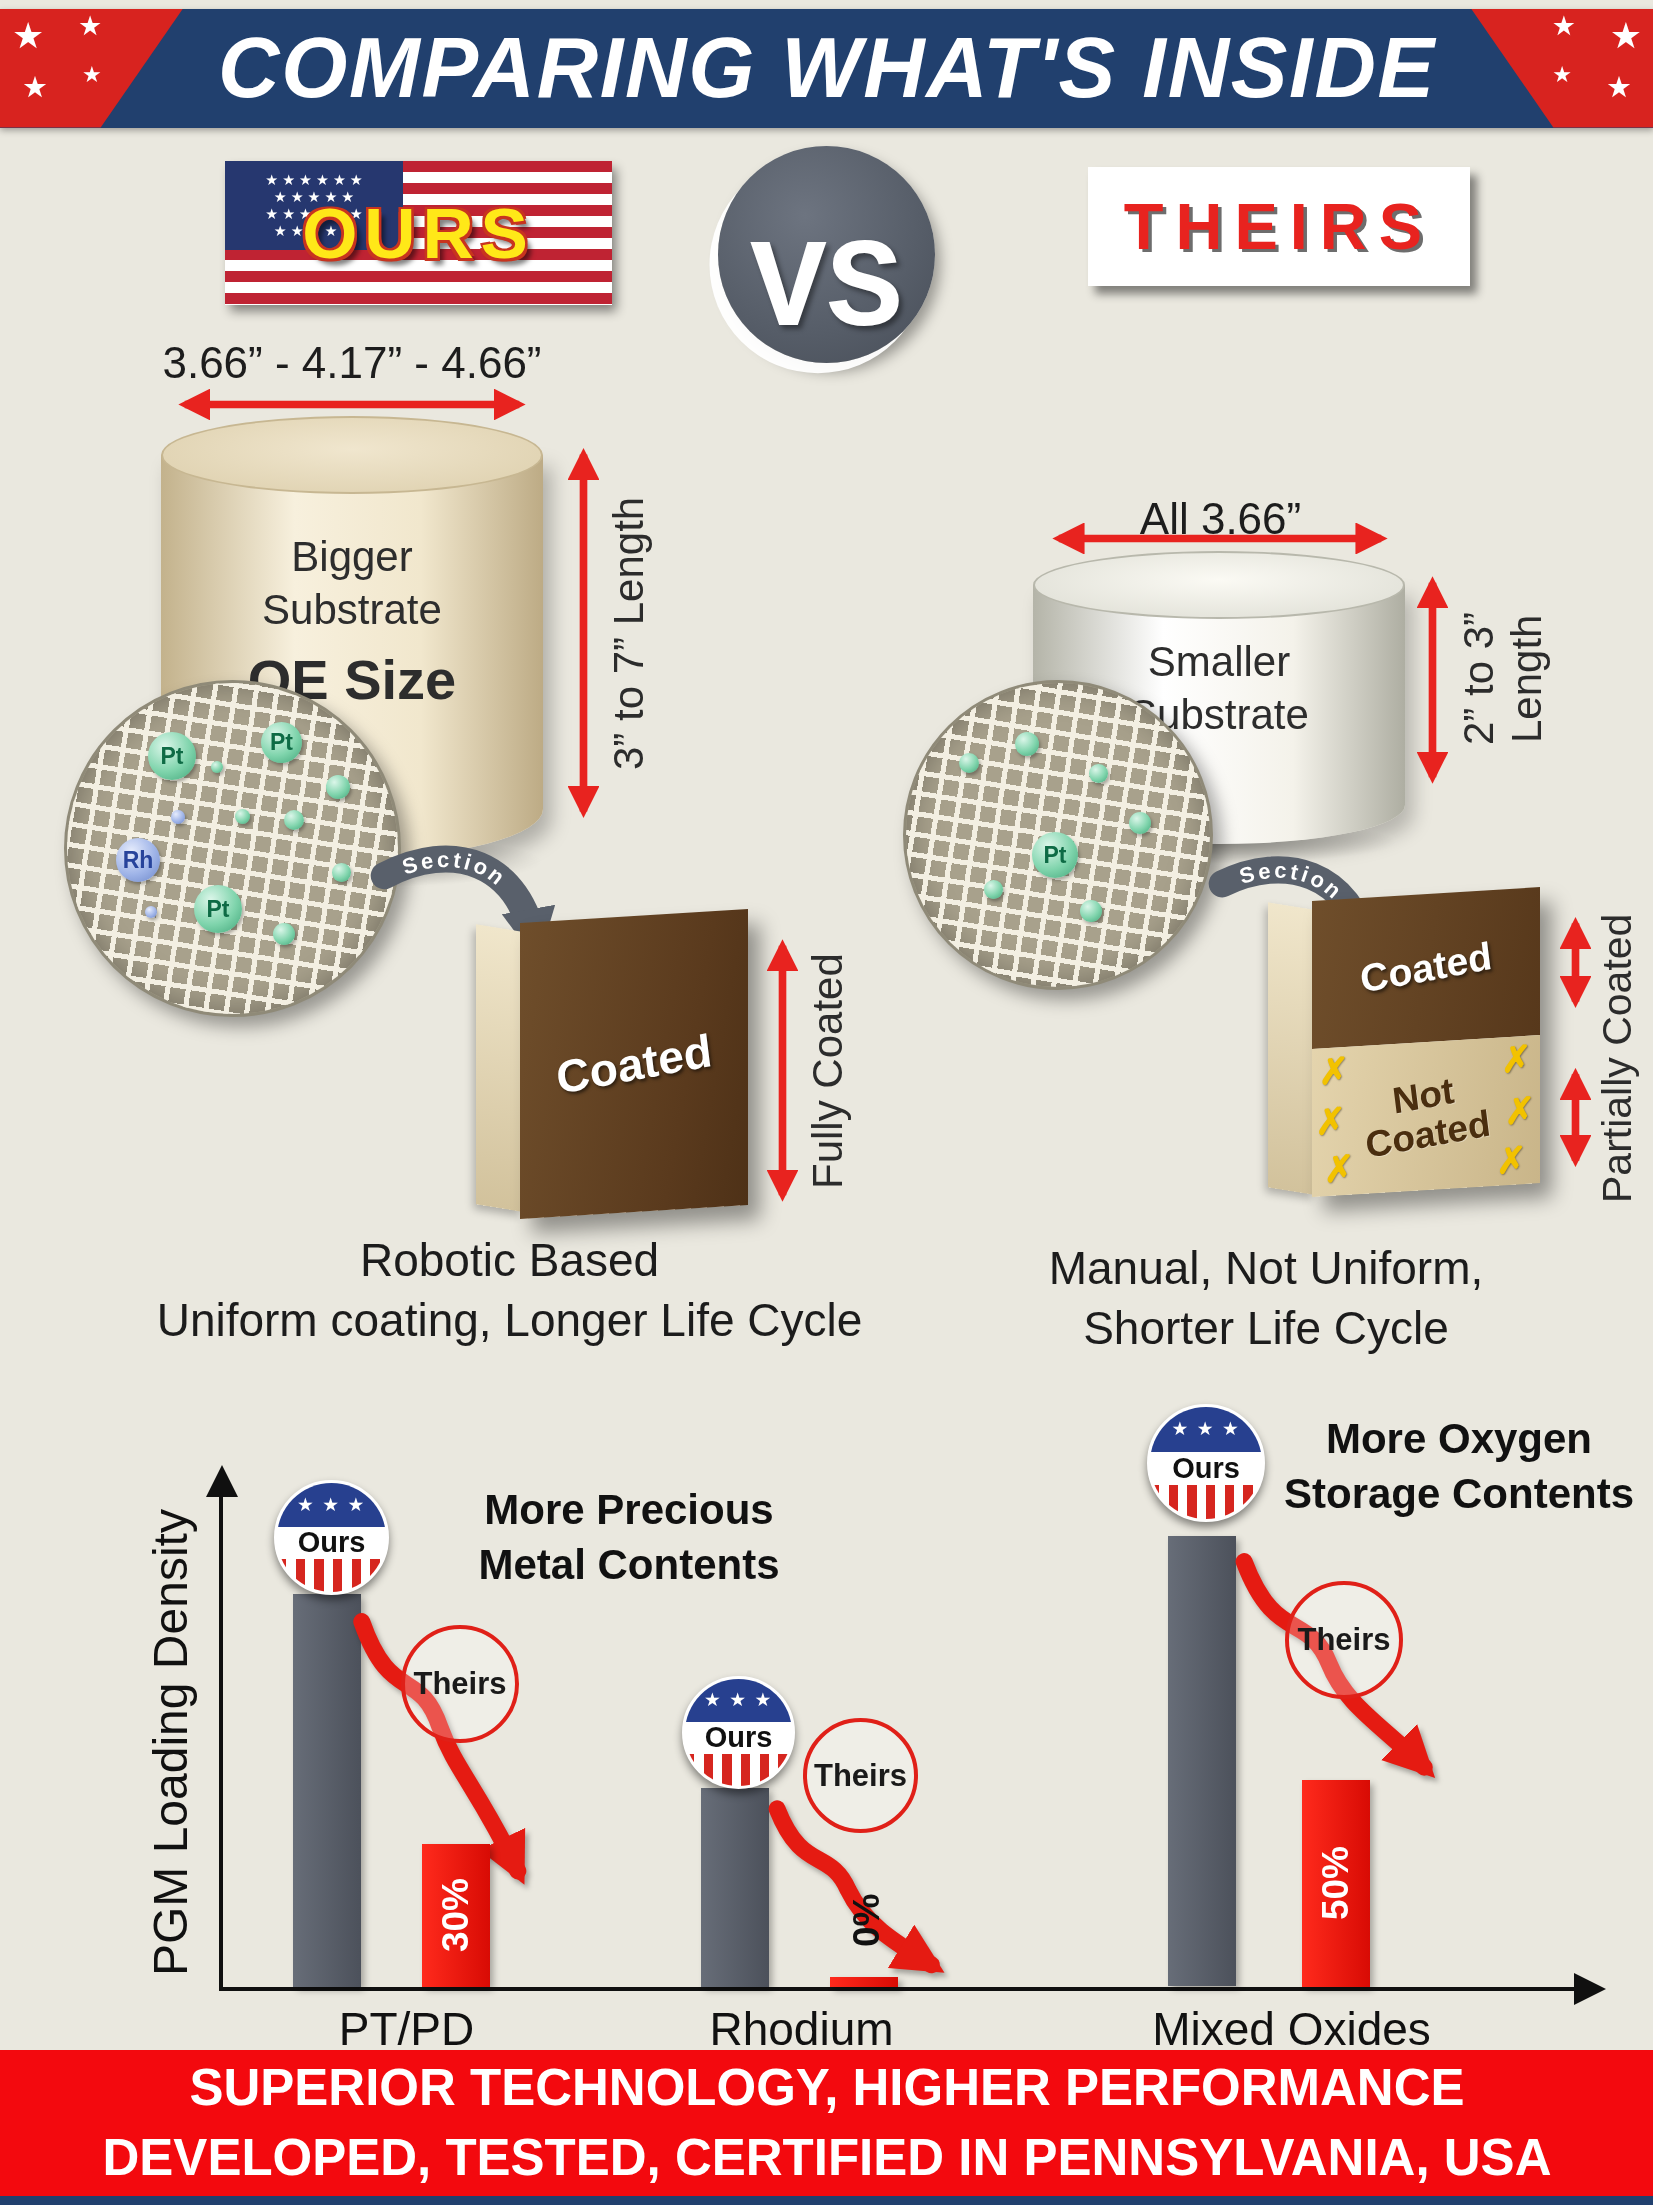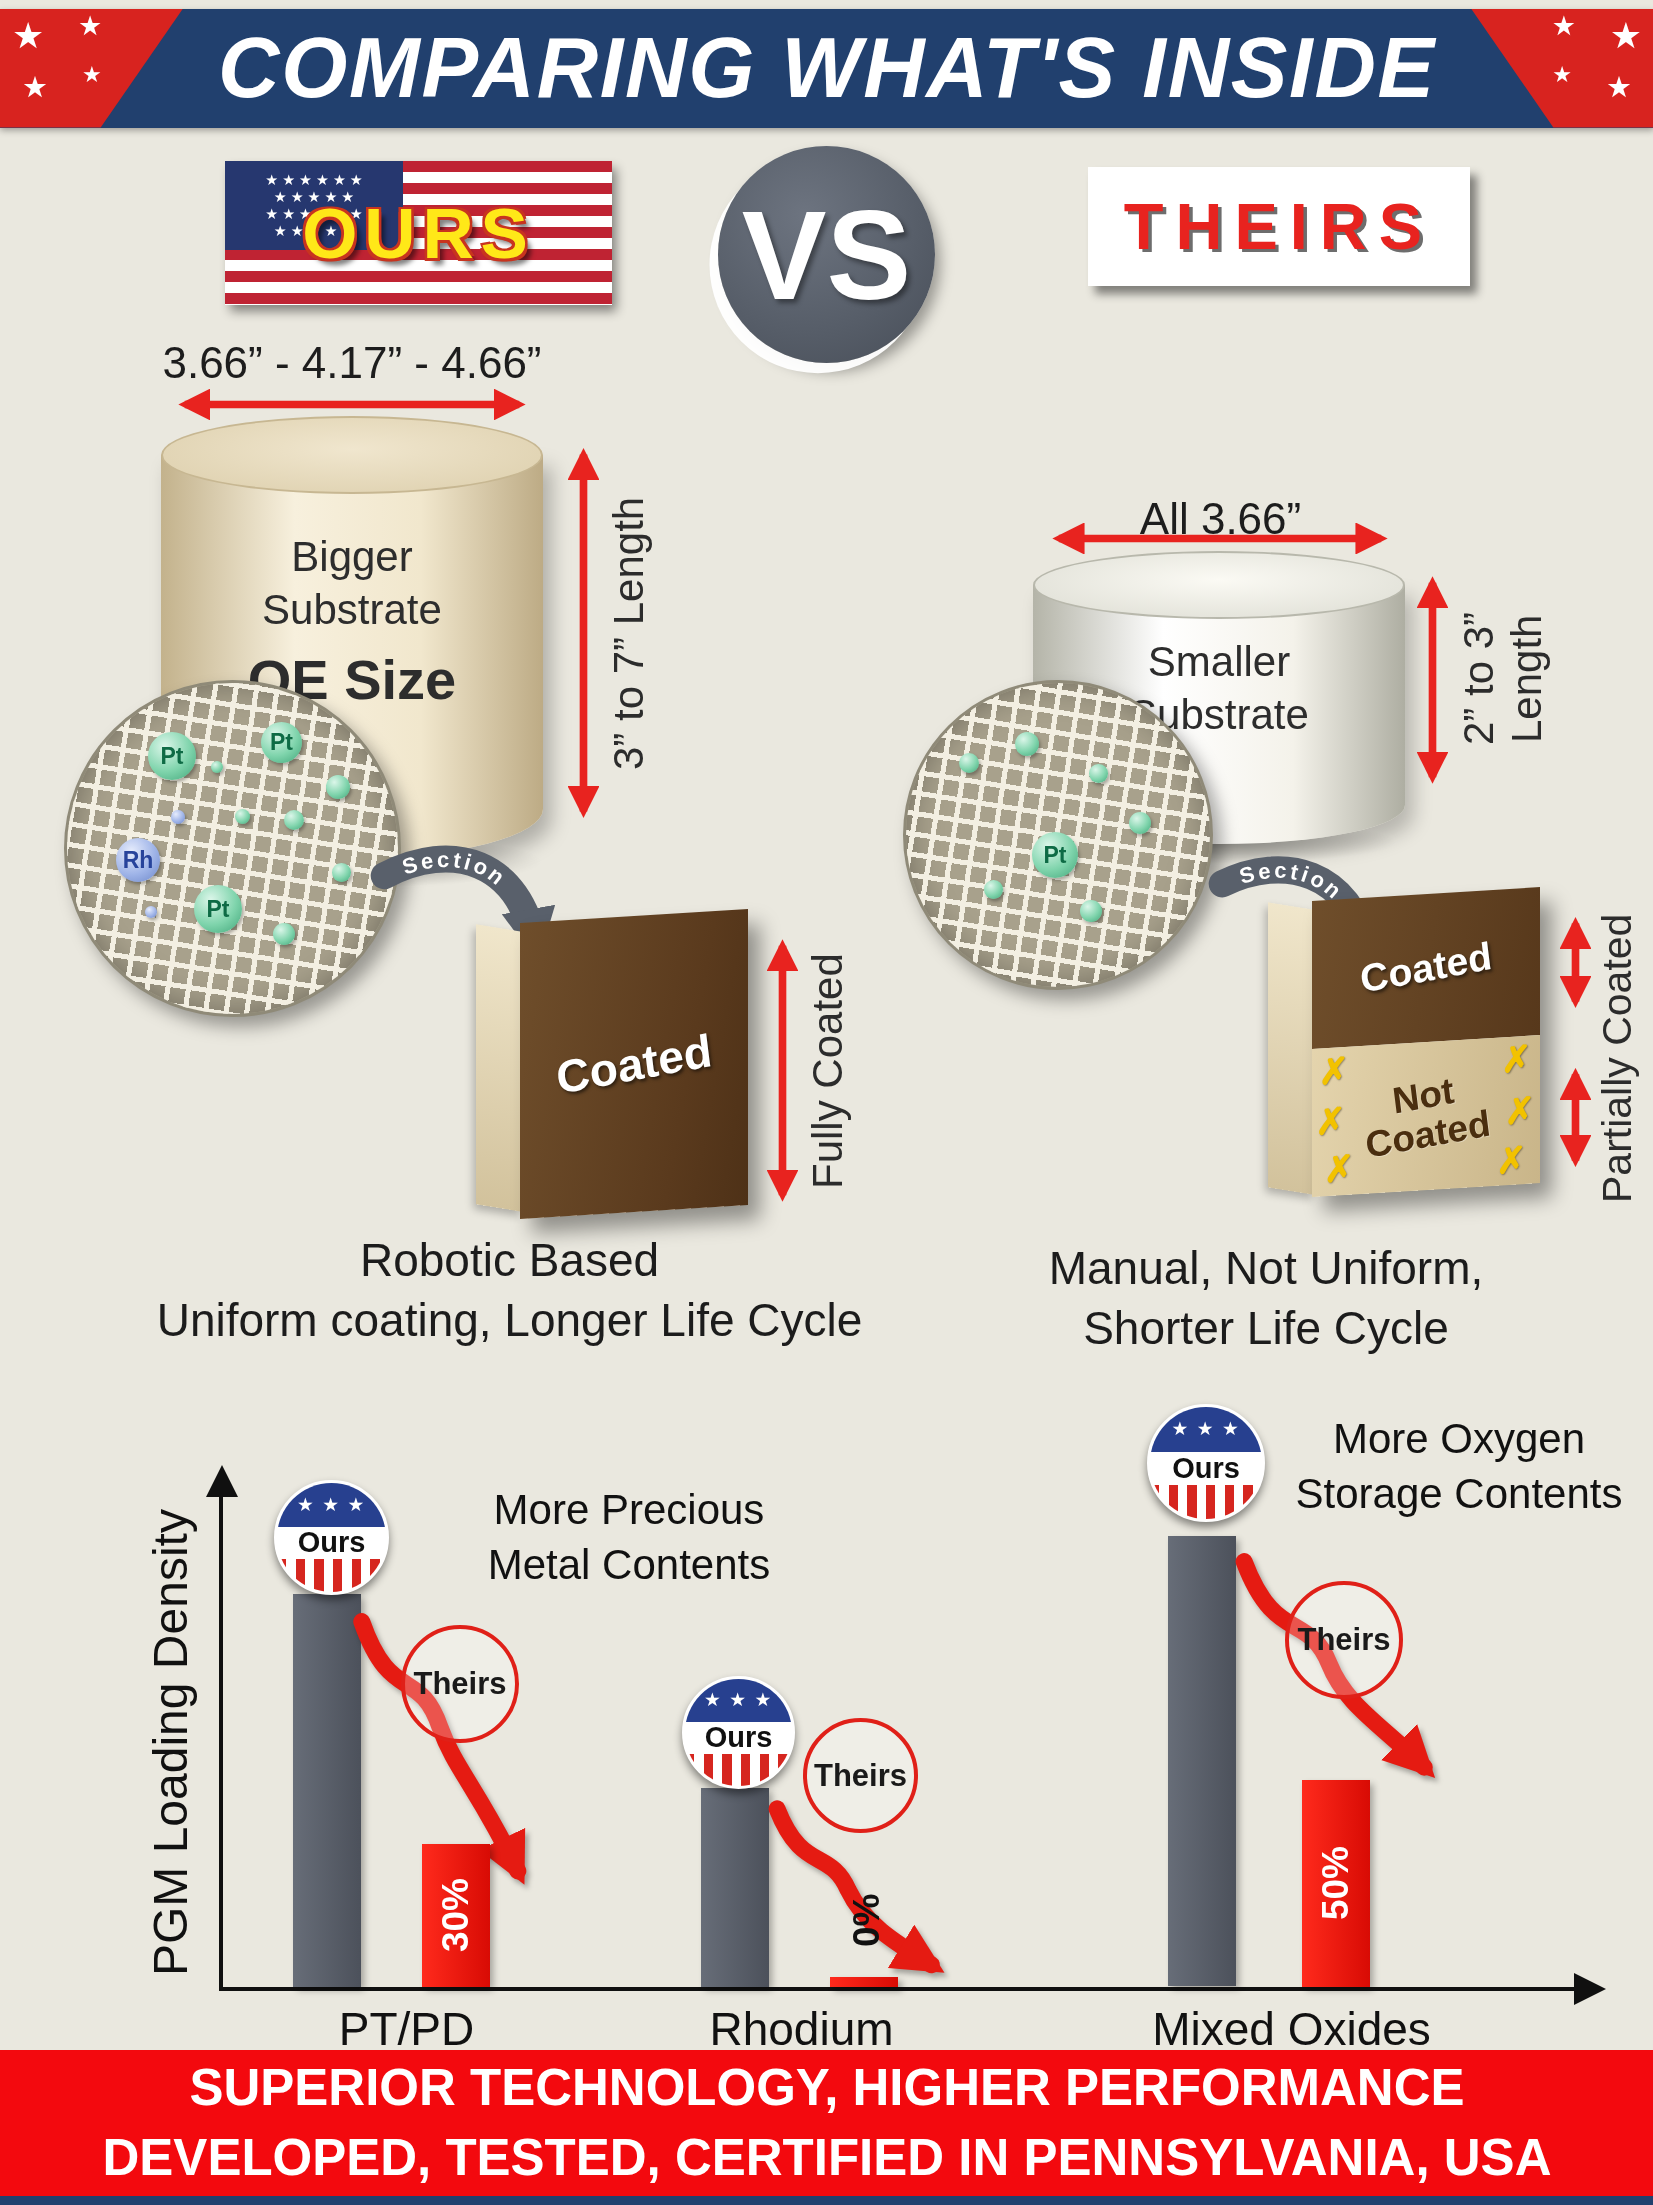--- a/index.html
+++ b/index.html
@@ -23,21 +23,21 @@
           box-shadow:5.1px 6.8px 10.2px rgba(0,0,0,.45);}
   .canton{position:absolute;left:0;top:0;width:46%;height:62%;background:#26376f;color:#fff;
           font-size:14.4px;line-height:17px;display:flex;align-items:center;justify-content:center;
           white-space:pre-line;text-align:center;overflow:hidden;}
   .ours-word{position:absolute;left:0;top:0;width:100%;height:100%;display:flex;align-items:center;justify-content:center;
           font-size:71px;font-weight:800;letter-spacing:6.8px;color:#ffe818;
           text-shadow:-2.5px -2.5px 0 #c8341f,2.5px -2.5px 0 #c8341f,-2.5px 2.5px 0 #c8341f,2.5px 2.5px 0 #c8341f,6px 6.8px 5.1px rgba(0,0,0,.5);}
   .vs-circle{position:absolute;left:718px;top:146px;width:217px;height:217px;border-radius:50%;
           background:radial-gradient(circle at 40% 32%,#6d7480,#565d68 60%,#474d57);
           box-shadow:-8.5px 10.2px 0 rgba(255,255,255,.95),5.1px 8.5px 13.6px rgba(0,0,0,.35);
-          display:flex;align-items:center;justify-content:center;}
+          display:flex;align-items:flex-end;justify-content:center;font-family:Liberation Mono, monospace;}
   .vs-circle span{color:#fff;font-size:127px;font-weight:800;text-shadow:3.4px 4.2px 5.1px rgba(0,0,0,.4);}
   .theirsbox{position:absolute;left:1088px;top:167px;width:382px;height:119px;background:#ffffff;
           box-shadow:6.8px 7.6px 8.5px rgba(0,0,0,.45);display:flex;align-items:center;justify-content:center;}
   .theirsbox span{color:#e8231f;font-size:65px;font-weight:800;letter-spacing:12px;text-shadow:3.4px 3.4px 0 #6d6d6d;}
 
   
   .dim-label{position:absolute;text-align:center;font-size:44px;color:#1d1d1d;}
   .vlabel{position:absolute;writing-mode:vertical-rl;transform:rotate(180deg);text-align:center;
           font-size:42px;color:#2c2c2c;font-weight:500;}
   .caption{position:absolute;text-align:center;font-size:46px;color:#1c1c1c;line-height:1.3;}
@@ -117,21 +117,21 @@
   .barval.dark{position:absolute;color:#111;text-align:center;}
   .badge{position:absolute;border-radius:50%;overflow:hidden;border:3.4px solid #fff;background:#fff;
         box-shadow:0 5.1px 8.5px rgba(0,0,0,.45);display:flex;flex-direction:column;}
   .btop{height:40%;background:#27408f;color:#fff;display:flex;align-items:center;justify-content:center;
         font-size:18.7px;letter-spacing:1.7px;}
   .bmid{height:30%;display:flex;align-items:center;justify-content:center;font-weight:bold;font-size:29px;
         color:#111;background:#fff;}
   .bbot{height:30%;background:repeating-linear-gradient(90deg,#d6261f 0 9.3px,#fff 9.3px 18.7px);}
   .theirs-circle{position:absolute;border-radius:50%;border:4.2px solid #e02018;background:rgba(255,255,255,.25);
         display:flex;align-items:center;justify-content:center;font-weight:bold;font-size:31px;color:#1a1a1a;}
-  .chart-note{position:absolute;text-align:center;font-weight:normal;font-size:42px;color:#111;line-height:1.3;}
+  .chart-note{position:absolute;text-align:center;font-weight:bold;font-size:42px;color:#111;line-height:1.3;}
   .cat{position:absolute;text-align:center;font-size:46px;color:#111;}
 
   
   .footer{position:absolute;left:0;width:100%;background:#f3090e;display:flex;flex-direction:column;
         align-items:center;justify-content:center;color:#fff;font-weight:bold;font-size:51px;line-height:1.38;}
   .bottom-strip{position:absolute;left:0;width:100%;background:#21406e;}
 </style>
 </head>
 <body>
 

